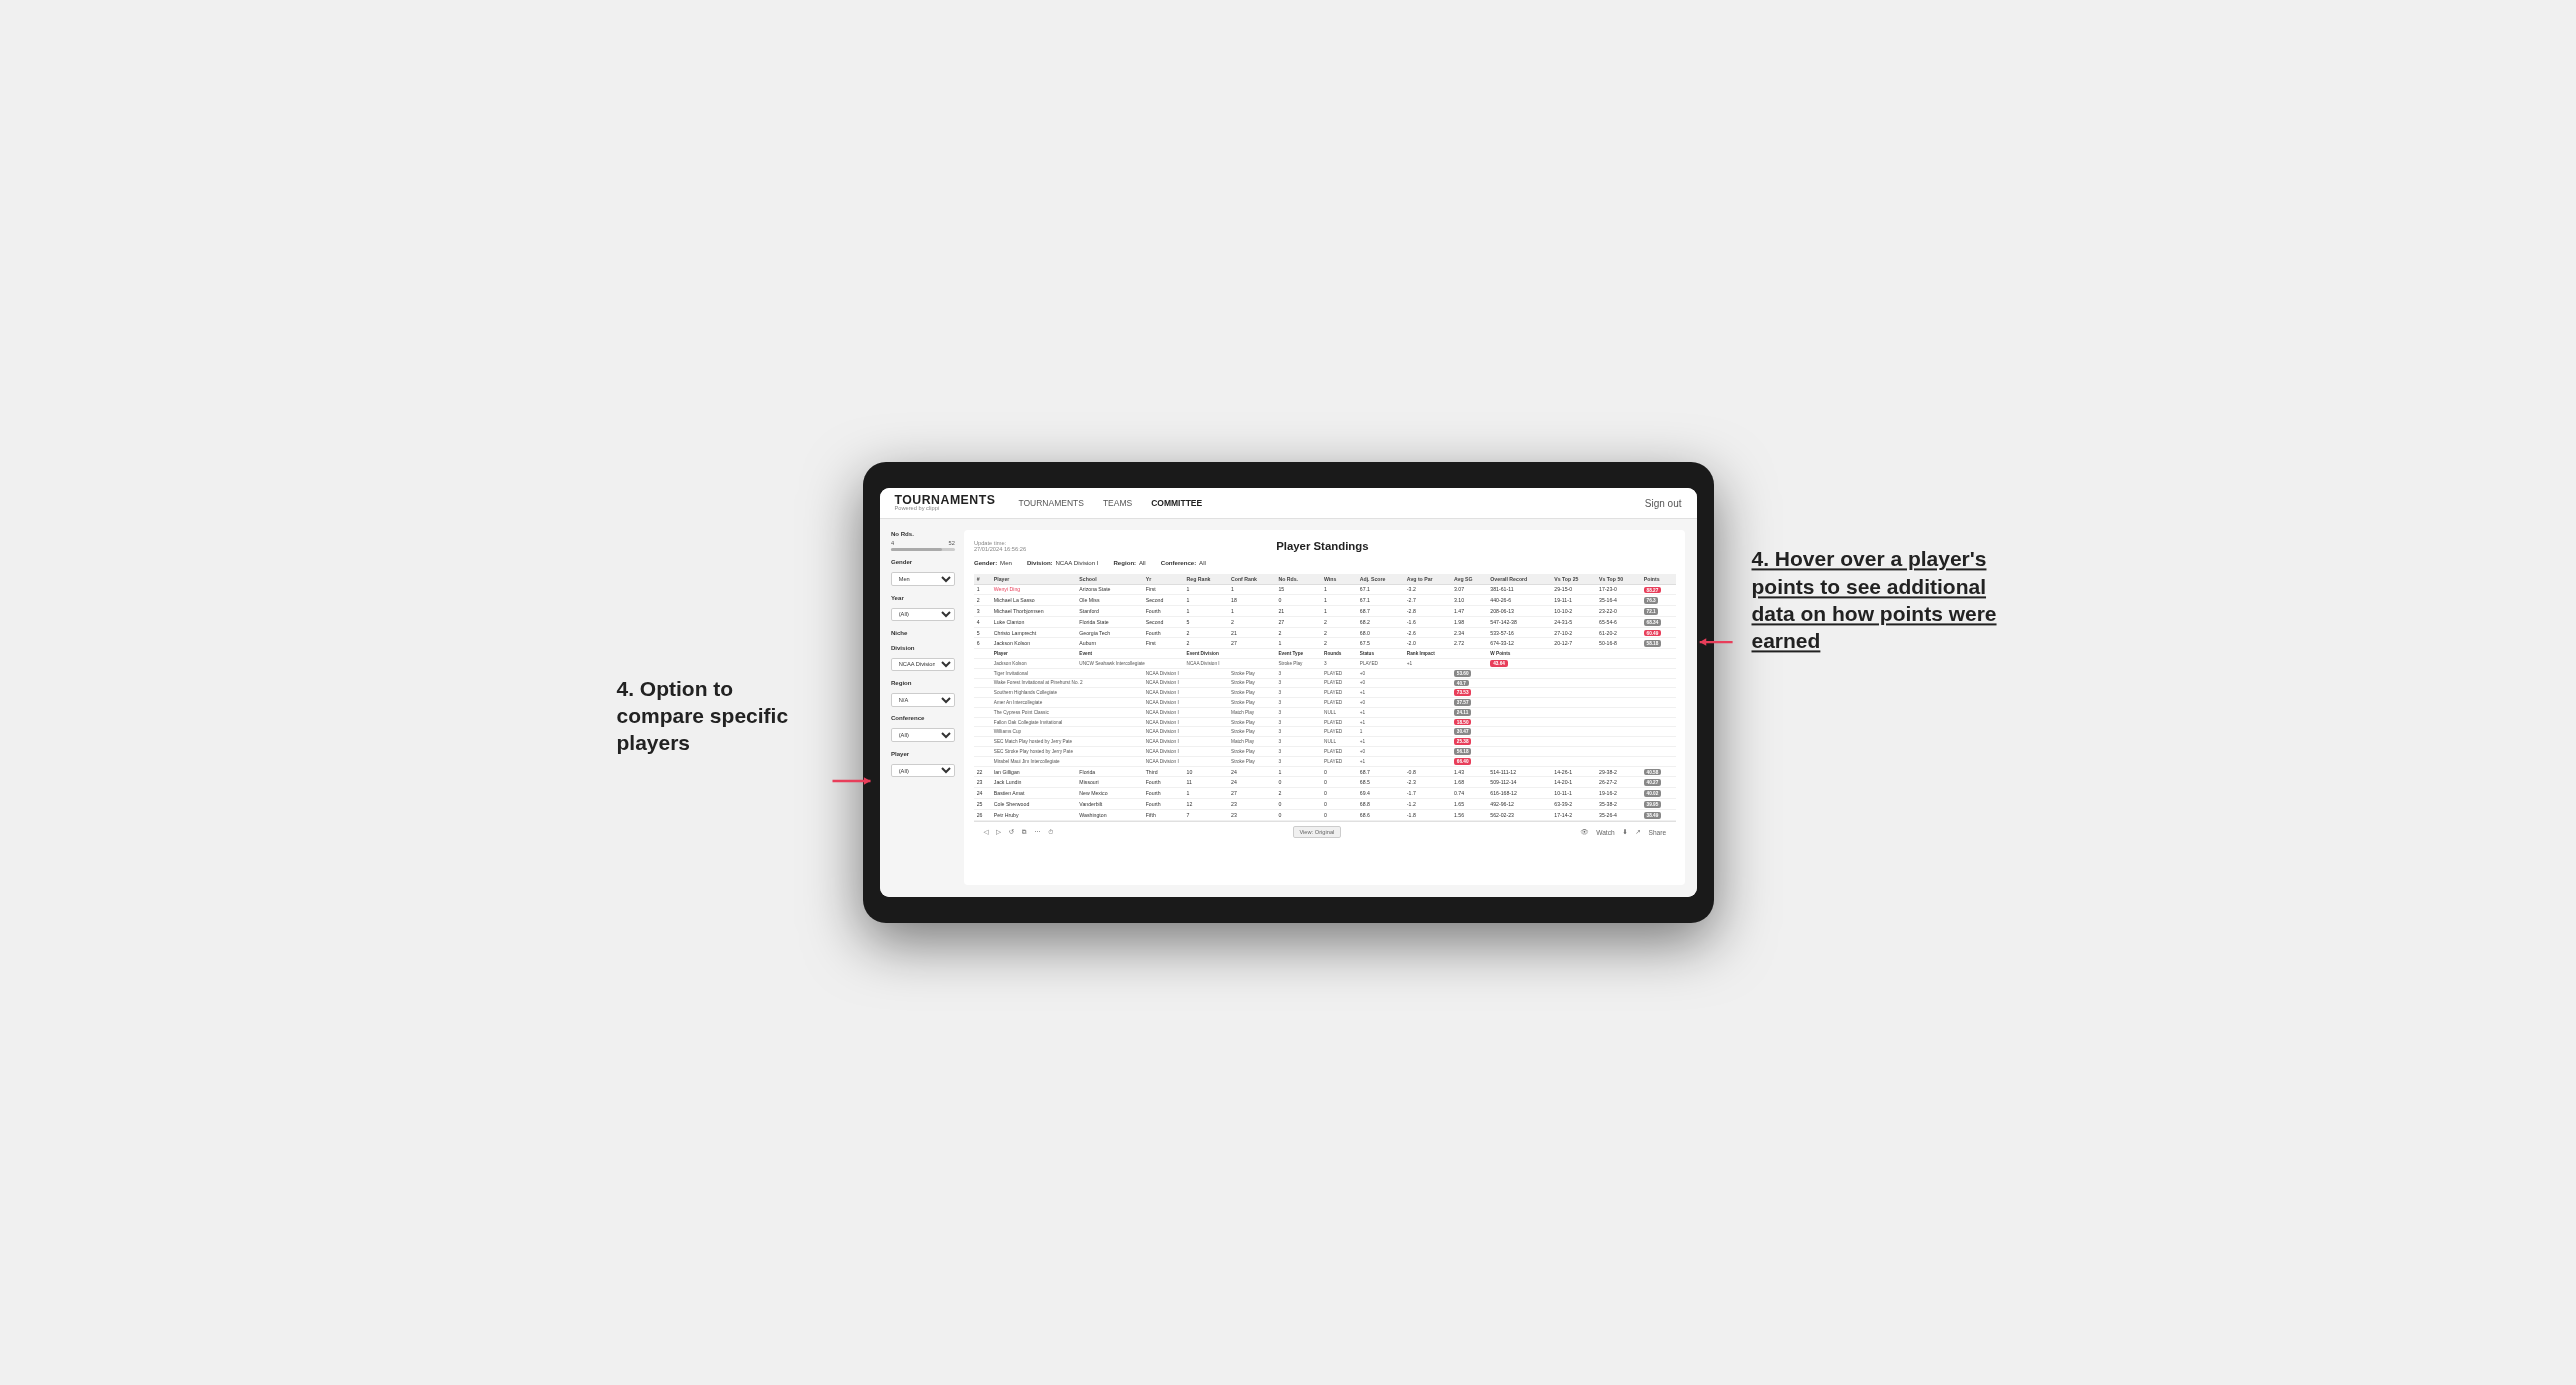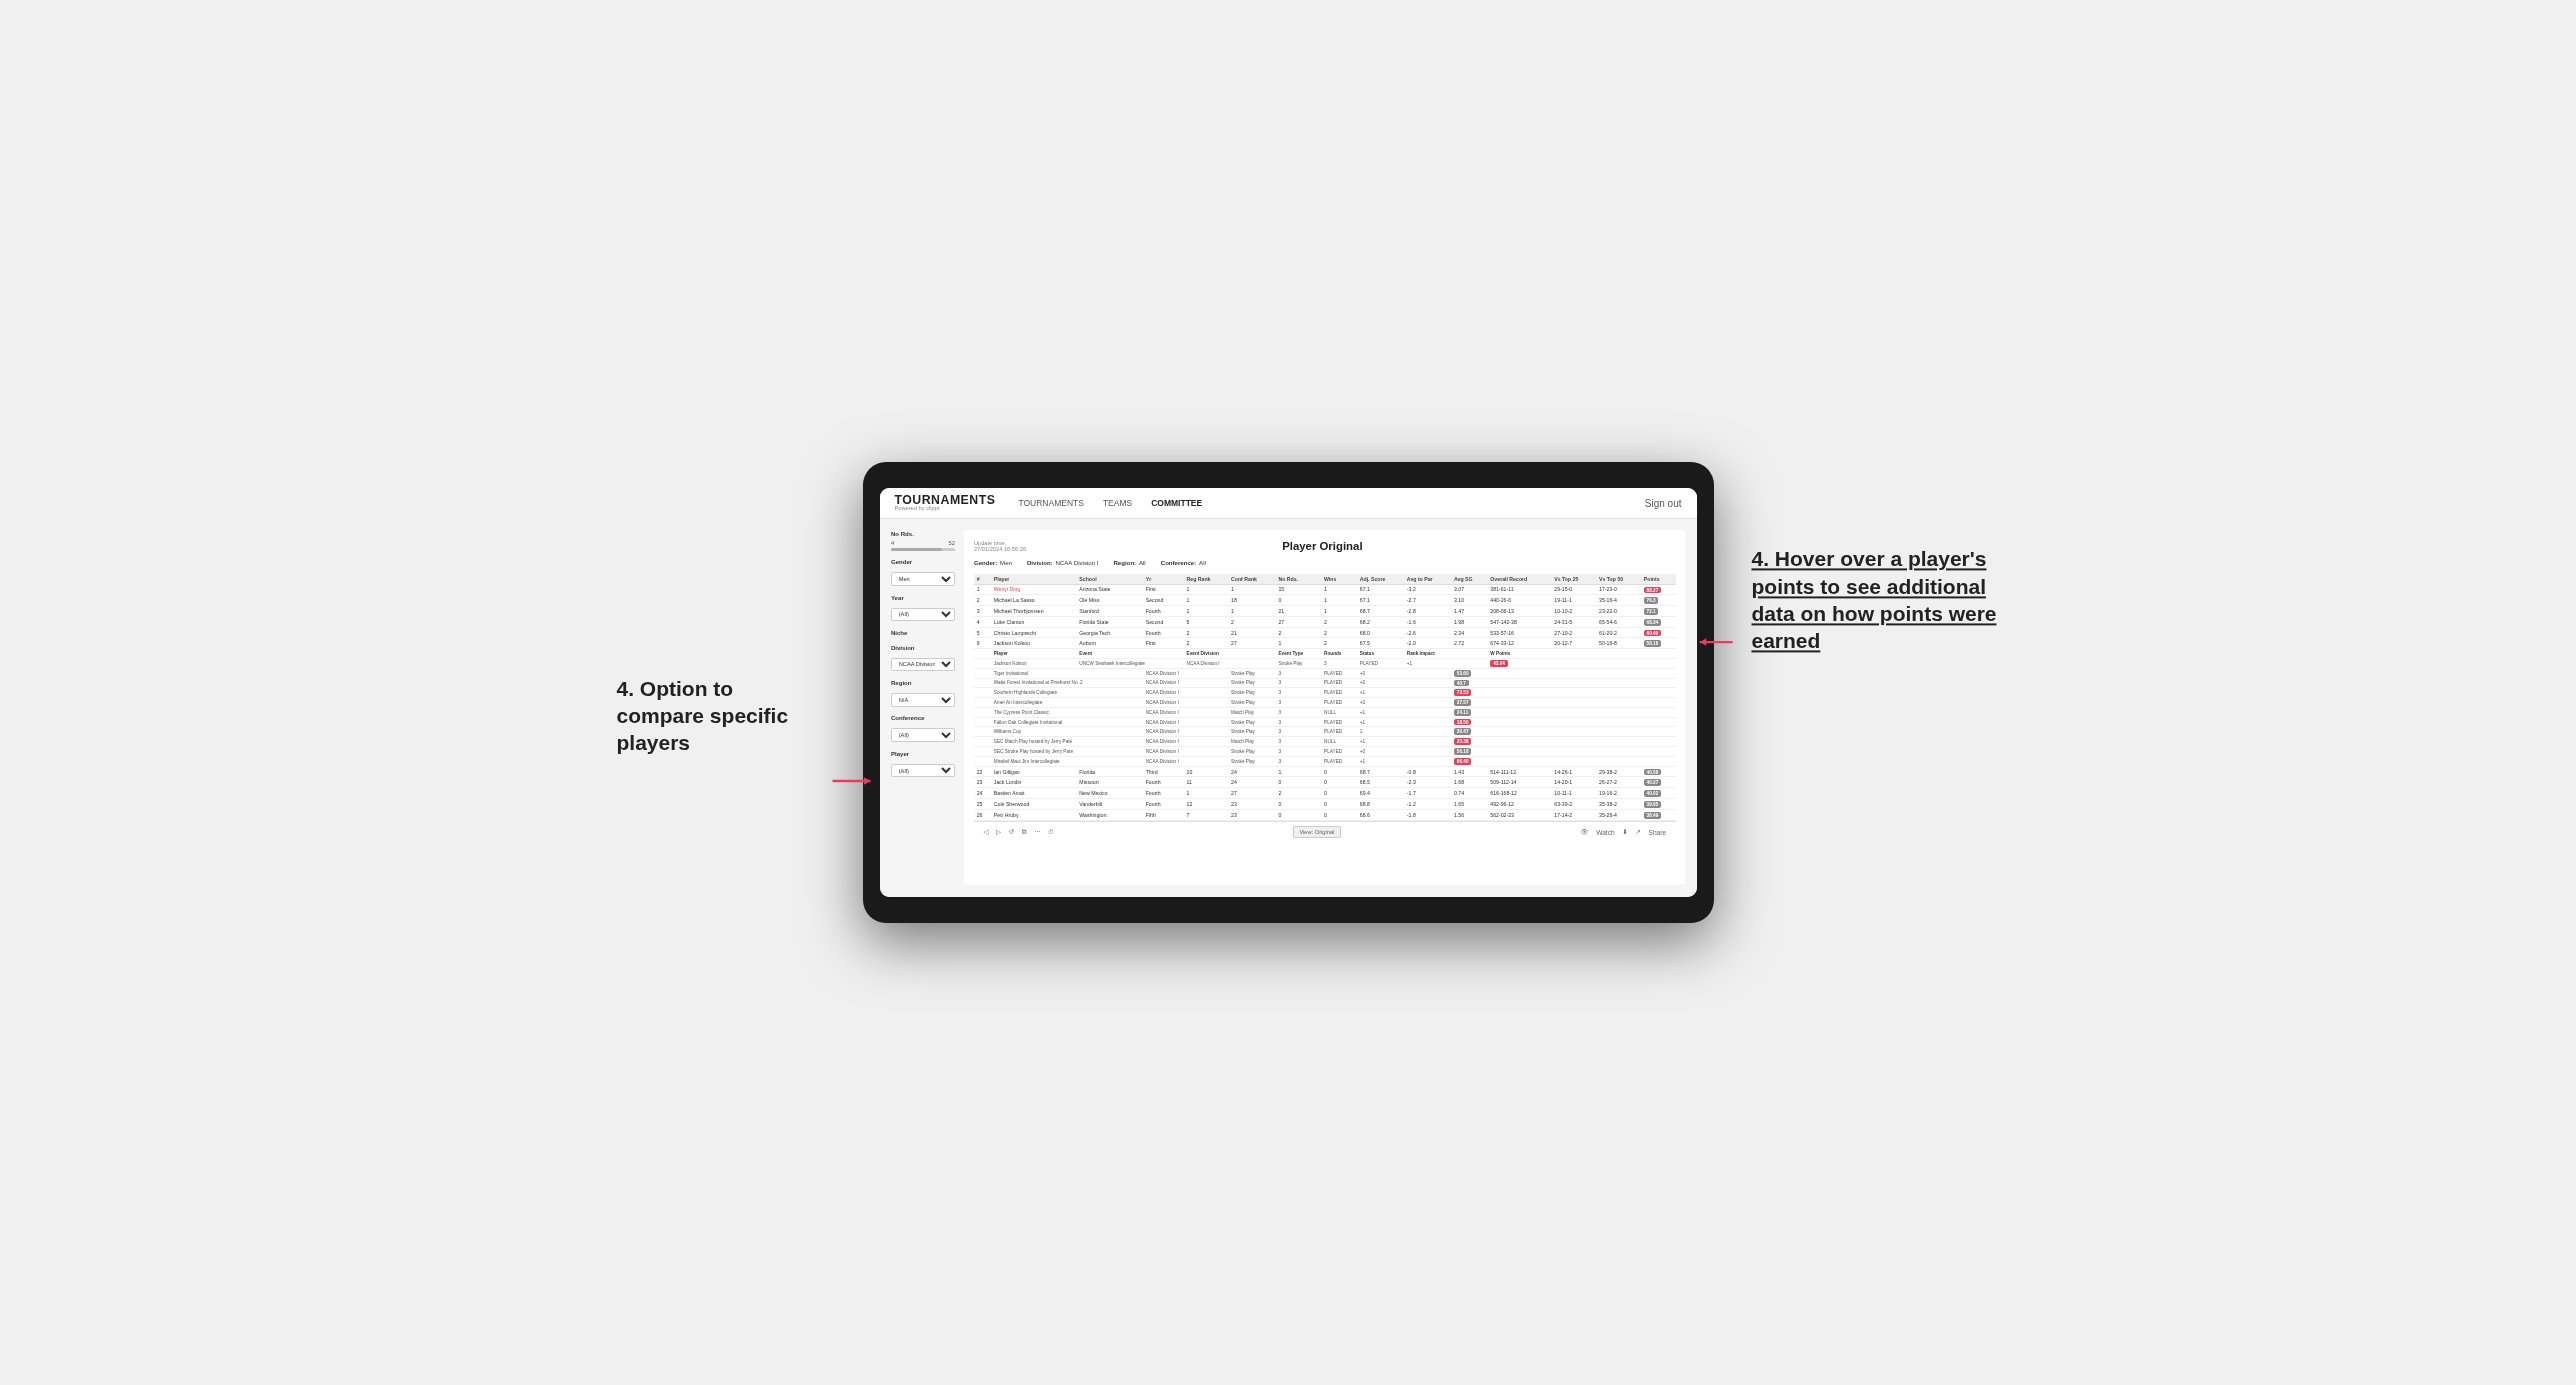--- a/index.html
+++ b/index.html
@@ -433,21 +433,21 @@
             </select>
           </div>
         </div>
 
         <div class="content-panel">
           <div class="panel-header">
             <div>
               <div class="update-time">Update time:</div>
               <div class="update-time">27/01/2024 16:56:26</div>
             </div>
-            <div class="panel-title">Player Original</div>
+            <div class="panel-title">Player Standings</div>
             <div style="width:57px;"></div>
           </div>
 
           <div class="filters-row">
             <div class="filter-item">
               <span class="filter-label">Gender:</span>
               <span>Men</span>
             </div>
             <div class="filter-item">
               <span class="filter-label">Division:</span>

